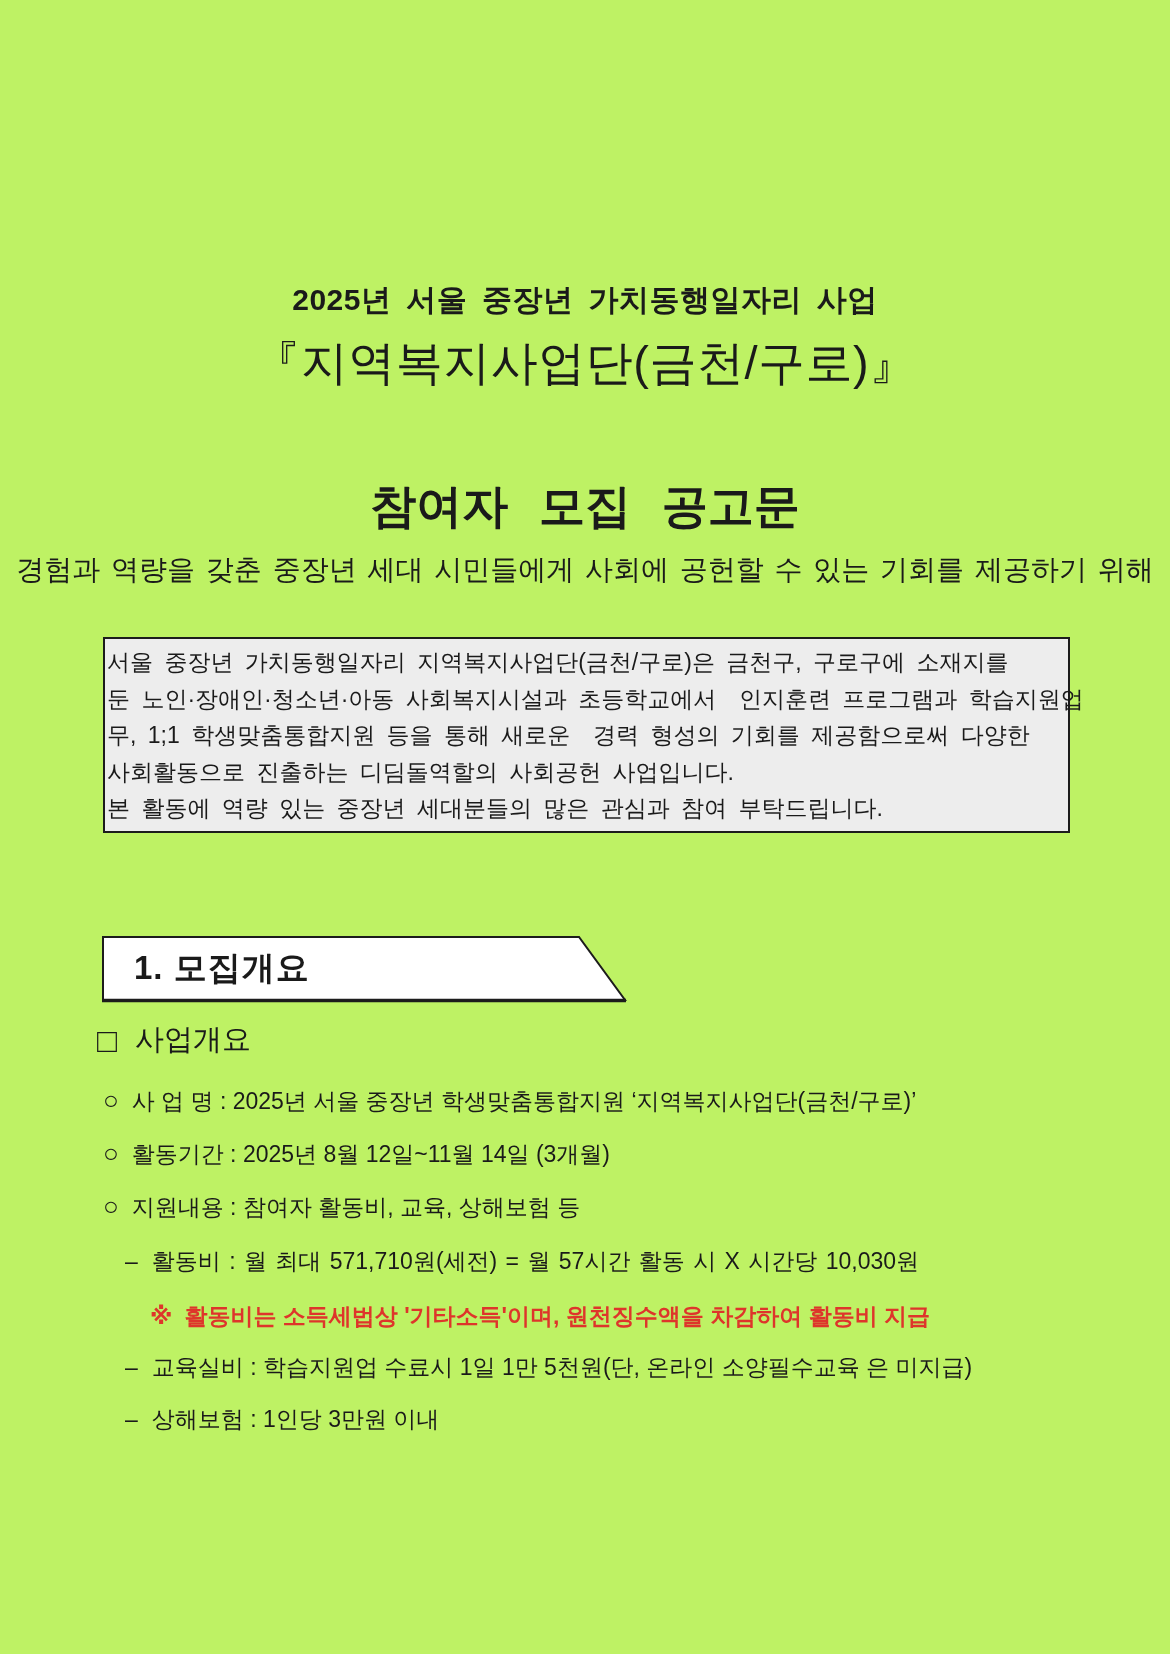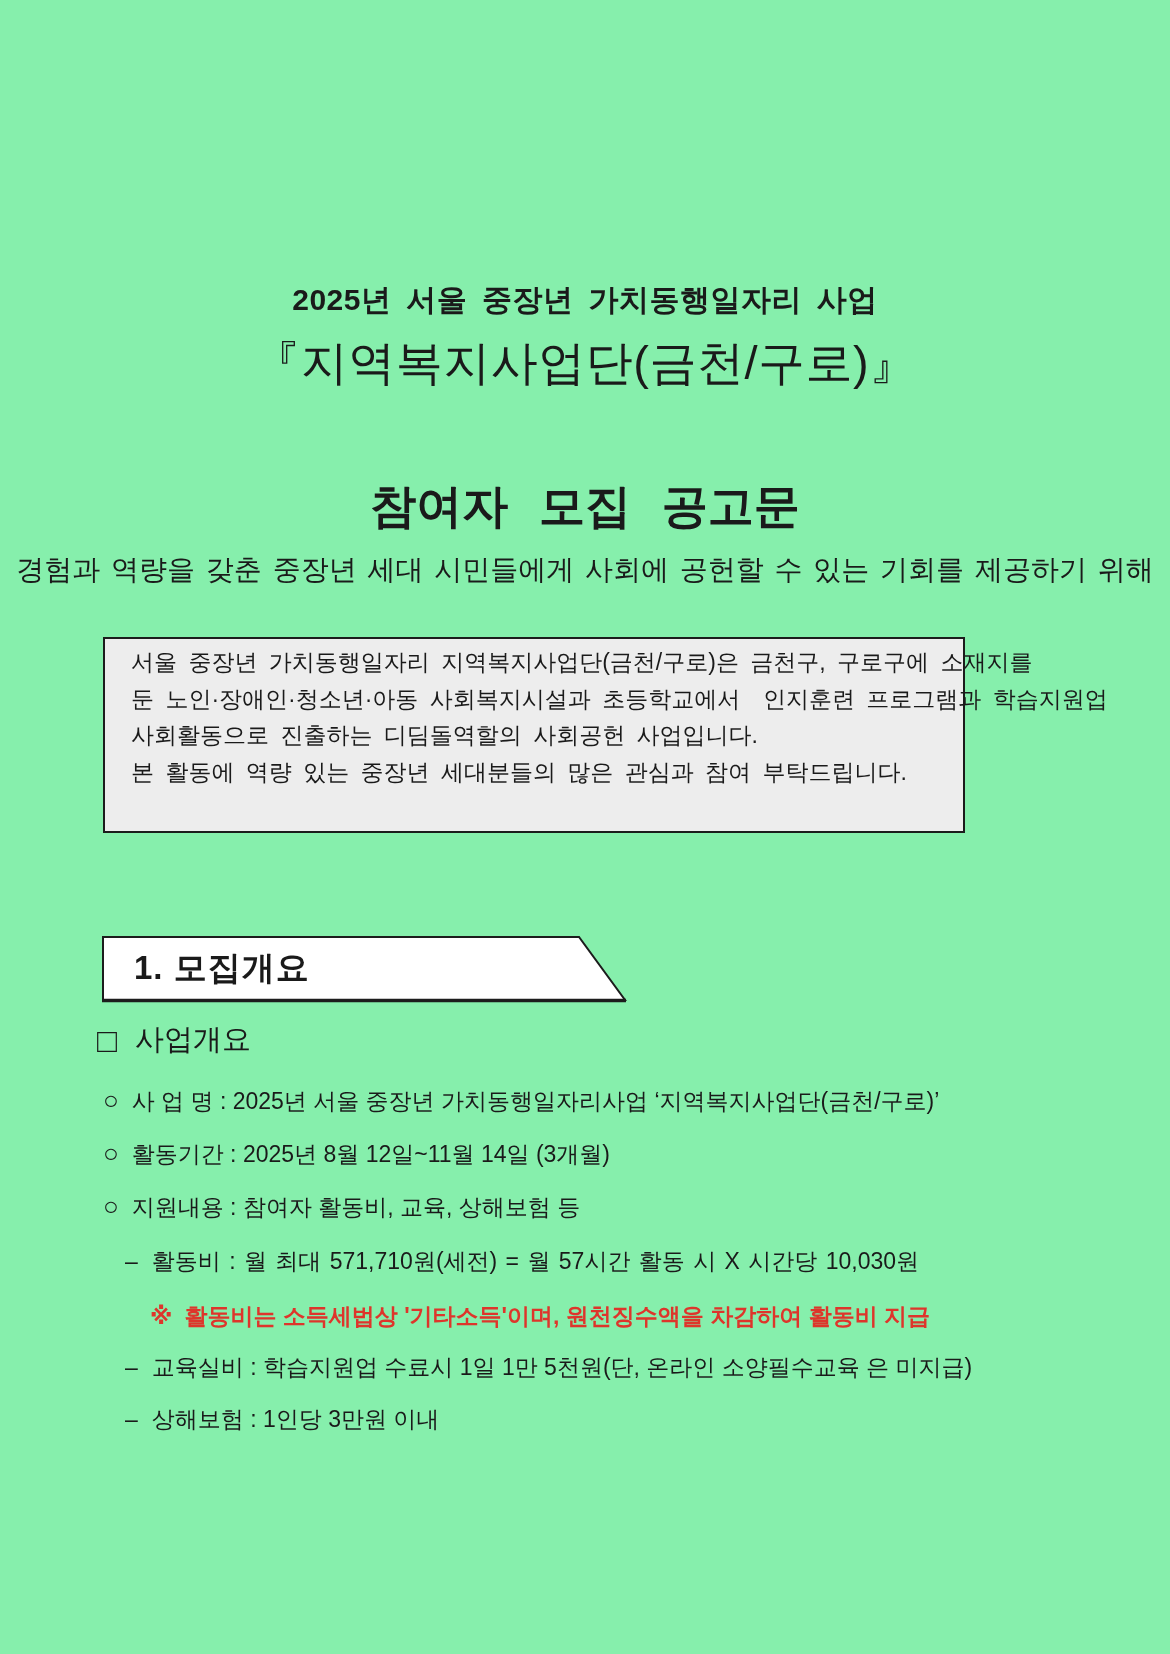--- a/index.html
+++ b/index.html
@@ -1,21 +1,21 @@
 <!DOCTYPE html>
 <html><head>
 <meta charset="utf-8">
 <style>
   * { margin: 0; padding: 0; box-sizing: border-box; }
   html, body { background: #ffffff; }
   .page {
     position: relative;
     width: 1170px;
     height: 1654px;
-    background: #86efac;
+    background: #bef264;
     font-family: "Liberation Sans", "DejaVu Sans", sans-serif;
     color: #1a1a1a;
     overflow: hidden;
   }
 
   
   .doc-subtitle {
     position: absolute; top: 280px; left: 0; width: 100%;
     text-align: center;
     font-size: 30px; font-weight: bold;
@@ -42,24 +42,24 @@
   .intro {
     position: absolute; top: 552px; left: 0; width: 100%;
     text-align: center;
     font-size: 28px; line-height: 35px;
     word-spacing: 3px;
   }
   .intro div { white-space: pre; }
 
   
   .summary-box {
-    position: absolute; top: 637px; left: 103px; width: 862px; height: 196px;
+    position: absolute; top: 637px; left: 103px; width: 967px; height: 196px;
     background: #ededed;
     border: 2px solid #1c1c1c;
-    padding: 5px 26px;
+    padding: 5px 2px;
     font-size: 23px; line-height: 36.5px;
     word-spacing: 5px;
   }
   .box-line { white-space: pre; }
 
   
   .banner {
     position: absolute; top: 935px; left: 102px;
     width: 526px; height: 68px;
   }
@@ -112,40 +112,41 @@
   <div class="doc-title">『지역복지사업단(금천/구로)』</div>
   <div class="doc-heading">참여자 모집 공고문</div>
 
   <div class="intro">
     <div>경험과 역량을 갖춘 중장년 세대 시민들에게 사회에 공헌할 수 있는 기회를 제공하기 위해</div>
   </div>
 
   <div class="summary-box">
     <div class="box-line">서울 중장년 가치동행일자리 지역복지사업단(금천/구로)은 금천구, 구로구에 소재지를</div>
     <div class="box-line">둔 노인·장애인·청소년·아동 사회복지시설과 초등학교에서  인지훈련 프로그램과 학습지원업</div>
+    <div class="box-line">무, 1;1 학생맞춤통합지원 등을 통해 새로운  경력 형성의 기회를 제공함으로써 다양한</div>
     <div class="box-line">사회활동으로 진출하는 디딤돌역할의 사회공헌 사업입니다.</div>
     <div class="box-line">본 활동에 역량 있는 중장년 세대분들의 많은 관심과 참여 부탁드립니다.</div>
   </div>
 
   <div class="banner">
     <svg width="526" height="68" viewBox="0 0 526 68">
       <polygon points="1,2 477,2 523,65 1,65" fill="#ffffff" stroke="#1c1c1c" stroke-width="2"></polygon>
       <line x1="0" y1="65.5" x2="524" y2="65.5" stroke="#1c1c1c" stroke-width="3.5"></line>
     </svg>
     <span class="banner-label">1. 모집개요</span>
   </div>
 
   <div class="overview-heading">
     <span class="sq-bullet">□</span>
     <span>사업개요</span>
   </div>
 
   <div class="line li-name">
     <span class="circle-bullet">○</span>
-    <span>사 업 명 : 2025년 서울 중장년 가치동행일자리사업 ‘지역복지사업단(금천/구로)’</span>
+    <span>사 업 명 : 2025년 서울 중장년 학생맞춤통합지원 ‘지역복지사업단(금천/구로)’</span>
   </div>
 
   <div class="line li-period">
     <span class="circle-bullet">○</span>
     <span>활동기간 : 2025년 8월 12일~11월 14일 (3개월)</span>
   </div>
 
   <div class="line li-support">
     <span class="circle-bullet">○</span>
     <span>지원내용 : 참여자 활동비, 교육, 상해보험 등</span>

